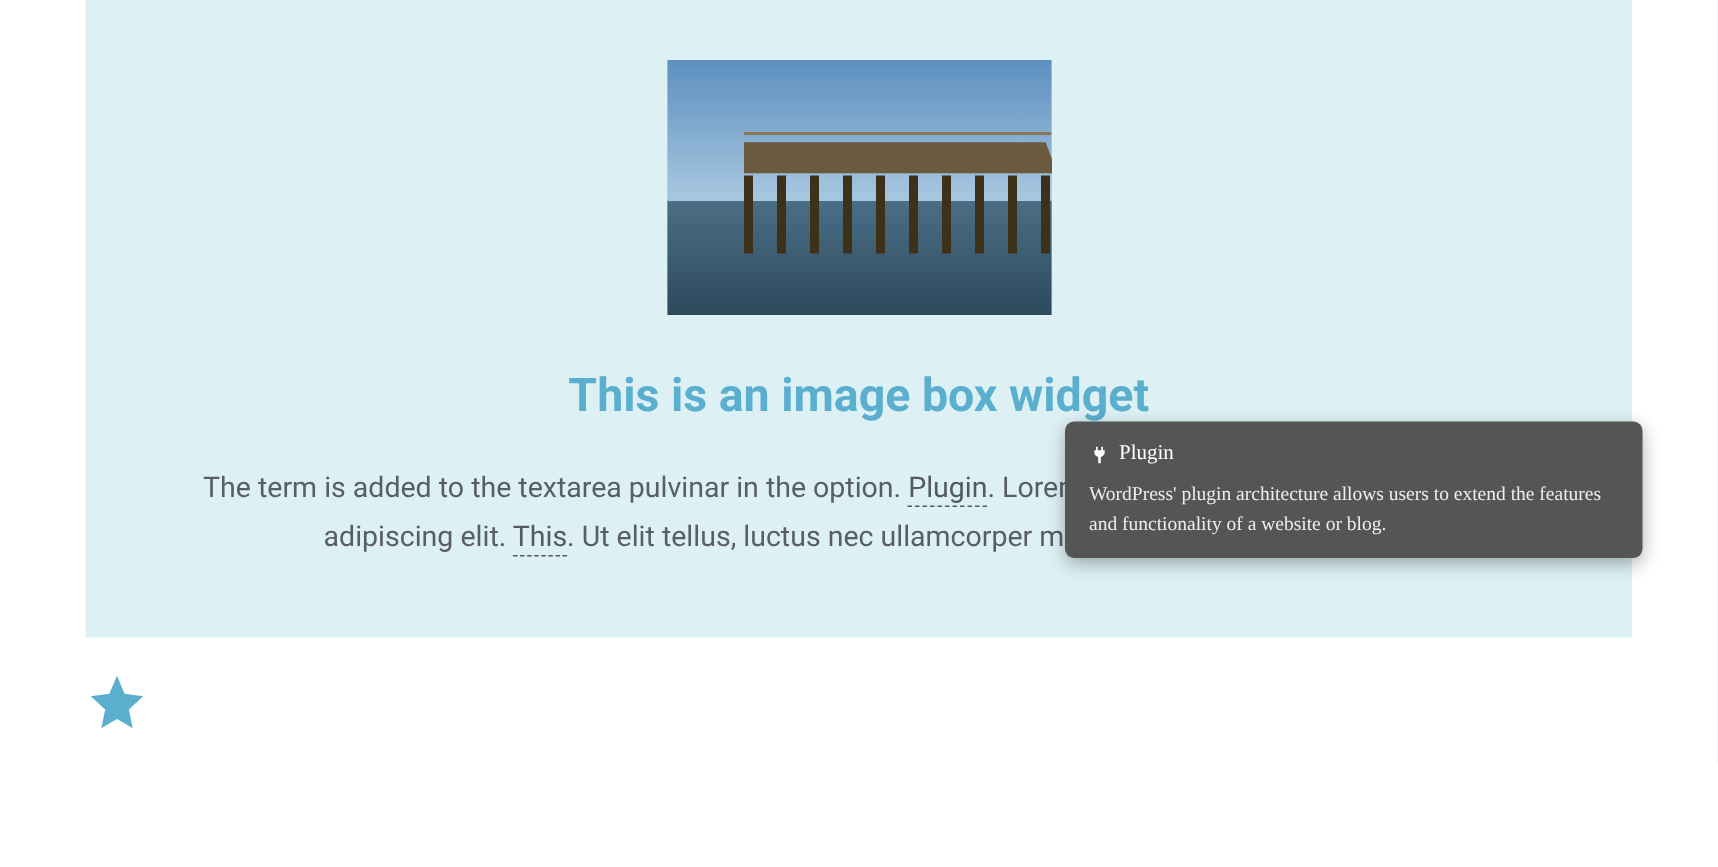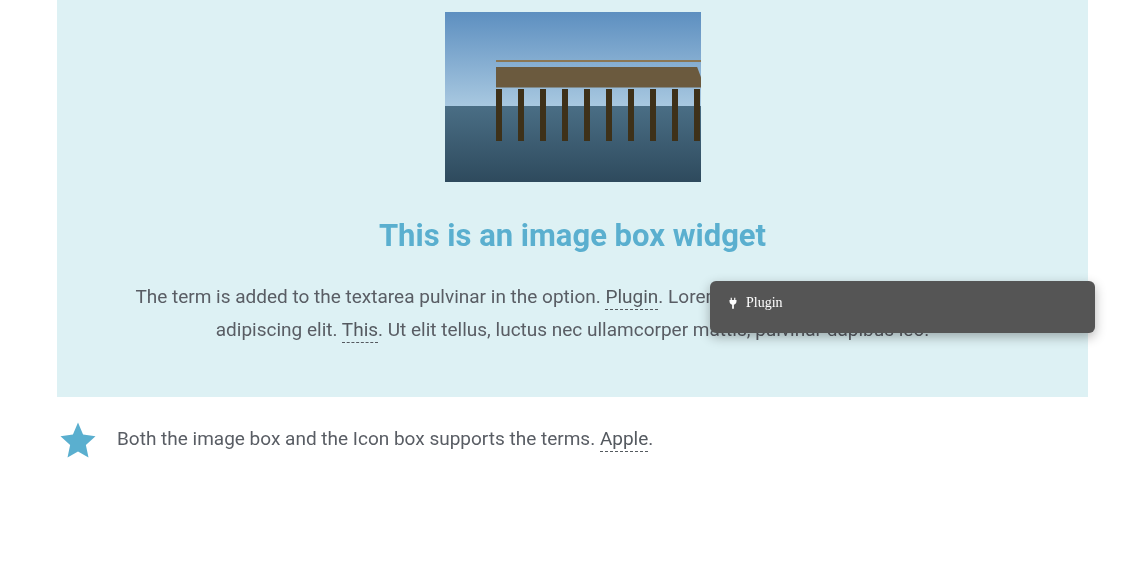--- a/index.html
+++ b/index.html
@@ -11,21 +11,21 @@
       font-family: -apple-system, BlinkMacSystemFont, "Segoe UI", Roboto, sans-serif;
       background: #fff;
       width: 1145px;
       height: 578px;
       position: relative;
       padding: 0 57px;
     }
     .image-box {
       background: #ddf1f4;
       width: 100%;
-      padding: 12px 30px 50px;
+      padding: 40px 30px 50px;
       text-align: center;
     }
     .pier-image {
       width: 256px;
       height: 170px;
       margin: 0 auto 35px;
       display: block;
       background: linear-gradient(to bottom, #6d9ec9 0%, #8cb8da 55%, #3a5e7a 55%, #2a4a60 100%);
       position: relative;
       overflow: hidden;
@@ -171,25 +171,23 @@
   <h2 class="heading">This is an image box widget</h2>
   <p class="body-text">
     <span>The term is added to the textarea pulvinar in the option. </span><a class="term-link">Plugin</a><span>. Lorem ipsum dolor sit amet, consectetur adipiscing elit. </span><a class="term-link">This</a><span>. Ut elit tellus, luctus nec ullamcorper mattis, pulvinar dapibus leo.</span>
   </p>
 </div>
 
 <div class="icon-row">
   <svg class="star-icon" width="42" height="42" viewBox="0 0 24 24" fill="currentColor">
     <path d="M12 2l2.9 6.9L22 9.8l-5.5 5.1L18 22l-6-3.5L6 22l1.5-7.1L2 9.8l7.1-.9z"></path>
   </svg>
-  <p class="icon-row-text">
-    <span>Both the image box and the Icon box supports the terms. </span><a class="term-link">Apple</a><span>.</span>
-  </p>
 </div>
 
 <div class="tooltip">
   <div class="tooltip-header">
     <svg width="14" height="14" viewBox="0 0 24 24" fill="#fff">
       <path d="M16 7V3h-2v4h-4V3H8v4H6v2c0 2.8 1.9 5.1 4.5 5.8V22h3v-7.2C16.1 14.1 18 11.8 18 9V7h-2z"></path>
     </svg>
     <span class="tooltip-title">Plugin</span>
   </div>
+  <div class="tooltip-body">WordPress' plugin architecture allows users to extend the features and functionality of a website or blog.</div>
 </div>
 
 </body></html>

